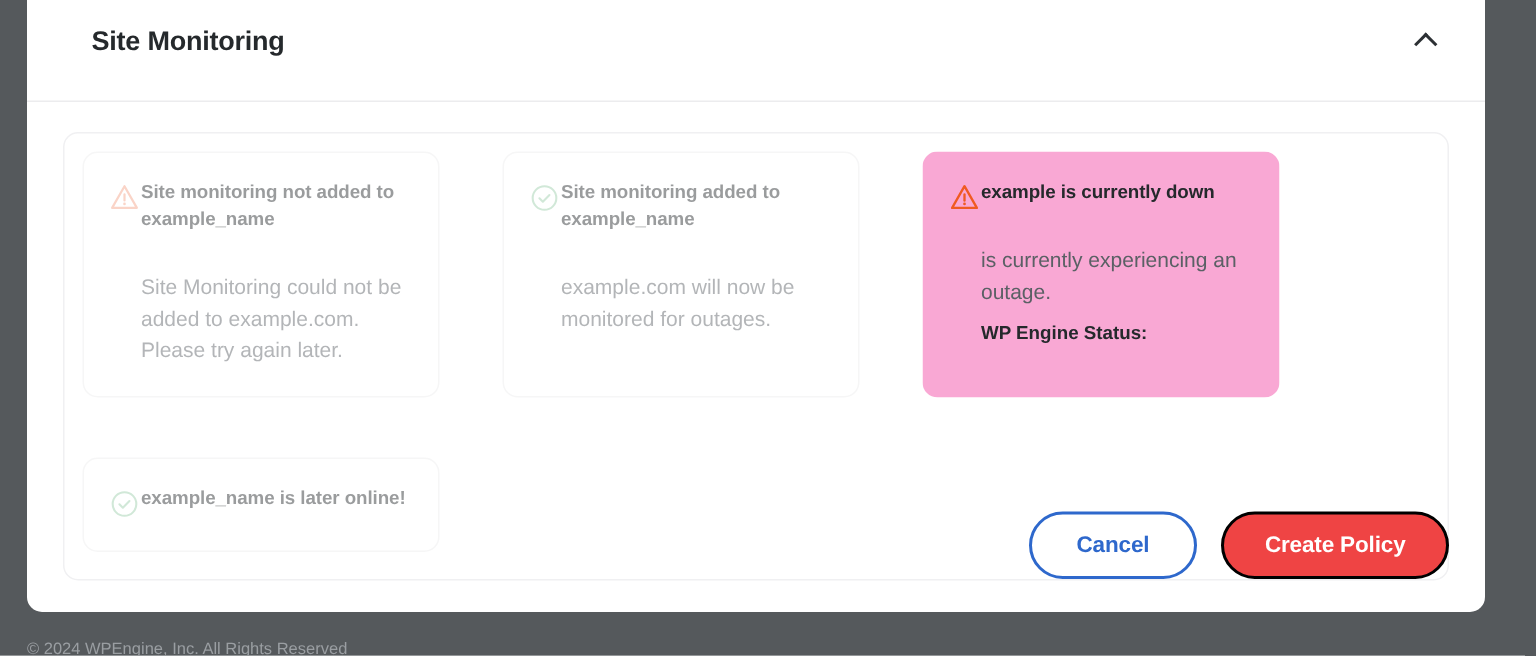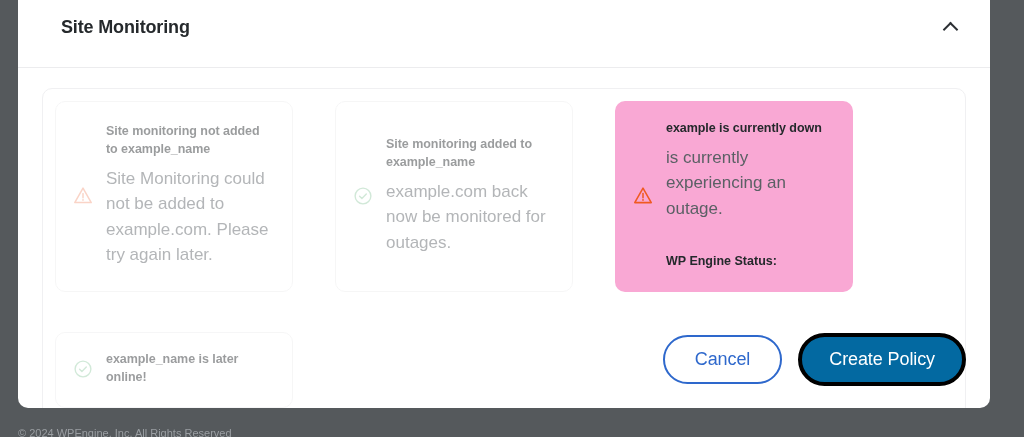--- a/index.html
+++ b/index.html
@@ -87,22 +87,21 @@
     display: flex;
     gap: 42px;
     flex-wrap: wrap;
   }
 
   .notice-card {
     width: 238px;
     border-radius: 10px;
     padding: 18px 18px 20px 16px;
     display: flex;
-    gap: 12px;
-    align-items: center;
+    align-items: flex-start;
   }
 
   .notice-card.muted {
     background: #ffffff;
     border: 1px solid #ececed;
     opacity: 0.46;
   }
 
   .notice-card.active {
     background: #f9a8d4;
@@ -113,70 +112,70 @@
 
   .card-title {
     font-size: 12.5px;
     font-weight: bold;
     line-height: 1.42;
     color: #25292c;
     letter-spacing: -0.05px;
   }
 
   .card-text {
-    font-size: 17px;
+    font-size: 14px;
     line-height: 1.5;
     color: #5b6065;
-    margin-top: 7px;
+    margin-top: 25px;
   }
 
   .card-sub {
     font-size: 12.5px;
     font-weight: bold;
     line-height: 1.5;
     color: #25292c;
-    margin-top: 31px;
+    margin-top: 8px;
   }
 
   .card-row2 { margin-top: 40px; }
 
   
   .icon { flex: 0 0 auto; width: 22px; height: 22px; margin-top: 1px; }
   .icon svg { display: block; width: 22px; height: 22px; }
 
   
   .panel-footer {
     position: absolute;
     right: 24px;
     bottom: 22px;
     display: flex;
     align-items: center;
     gap: 16px;
   }
 
   .btn {
     font-family: "Liberation Sans", sans-serif;
-    font-size: 18px;
-    font-weight: normal;
+    font-size: 15px;
+    font-weight: bold;
     border-radius: 999px;
     cursor: pointer;
     letter-spacing: -0.1px;
   }
 
   .btn-cancel {
     background: #ffffff;
     color: #2e68cc;
     border: 2px solid #2e68cc;
     padding: 12px 30px;
   }
 
   .btn-primary {
-    background: #0369a1;
+    background: #ef4444;
     color: #ffffff;
-    border: 4px solid #000000;
+    border: 2px solid #000000;
     padding: 12px 27px;
   }
 
   
   .site-footer {
     position: absolute;
     left: 18px;
     right: 34px;
     bottom: 0;
     height: 10px;
@@ -227,21 +226,21 @@
 
         <div class="notice-card muted">
           <span class="icon">
             <svg viewBox="0 0 24 24" fill="none">
               <circle cx="12" cy="12" r="8.6" stroke="#9ccfab" stroke-width="1.5"></circle>
               <path d="M8.3 12.2l2.5 2.5 4.8-4.9" stroke="#9ccfab" stroke-width="1.5" stroke-linecap="round" stroke-linejoin="round"></path>
             </svg>
           </span>
           <div class="card-body">
             <div class="card-title">Site monitoring added to example_name</div>
-            <div class="card-text">example.com back now be monitored for outages.</div>
+            <div class="card-text">example.com will now be monitored for outages.</div>
           </div>
         </div>
 
         <div class="notice-card active">
           <span class="icon">
             <svg viewBox="0 0 24 24" fill="none">
               <path d="M12 3.4 21 19.2H3L12 3.4Z" stroke="#f05a22" stroke-width="1.7" stroke-linejoin="round"></path>
               <path d="M12 9.4v4.4" stroke="#f05a22" stroke-width="1.7" stroke-linecap="round"></path>
               <circle cx="12" cy="16.3" r="1" fill="#f05a22"></circle>
             </svg>

